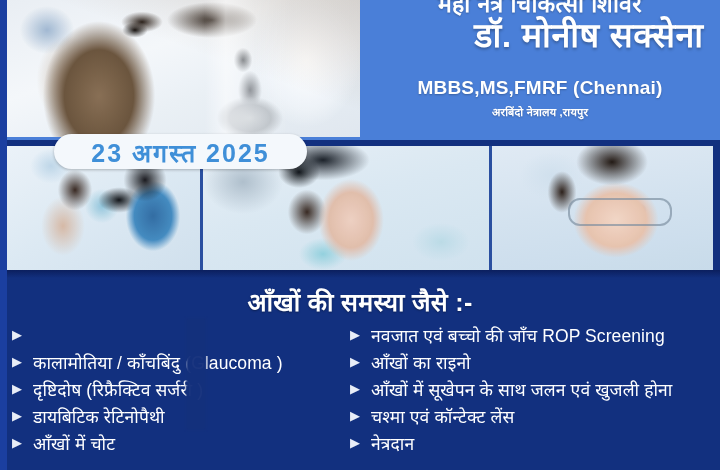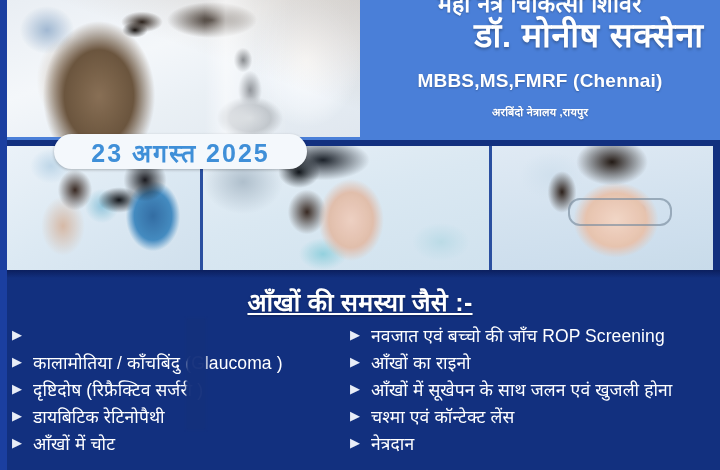--- a/index.html
+++ b/index.html
@@ -98,21 +98,21 @@
     text-align:center;color:#ffffff;font-weight:bold;
     font-size:23px;letter-spacing:.4px;white-space:nowrap;overflow:hidden;
     text-shadow:0 1px 2px rgba(0,0,0,.25);
   }
   .hdr-name{
     position:absolute;left:0;top:16px;width:392px;text-align:center;
     color:#ffffff;font-weight:bold;font-size:34px;line-height:38px;
     letter-spacing:.5px;text-shadow:0 2px 3px rgba(0,0,0,.28);margin-left:33px;
   }
   .hdr-deg{
-    position:absolute;left:0;top:70px;width:360px;text-align:center;
+    position:absolute;left:0;top:77px;width:360px;text-align:center;
     color:#ffffff;font-weight:bold;font-size:19px;letter-spacing:.2px;
     text-shadow:0 1px 2px rgba(0,0,0,.25);
   }
   .hdr-hosp{
     position:absolute;left:0;top:104px;width:360px;text-align:center;
     color:#ffffff;font-weight:bold;font-size:11px;letter-spacing:.2px;
     text-shadow:0 1px 2px rgba(0,0,0,.22);
   }
   .date-badge{
     position:absolute;left:54px;top:134px;width:253px;height:35px;
@@ -131,21 +131,20 @@
     background:#12307f;
   }
   .lower::before{
     content:"";position:absolute;left:0;top:0;width:720px;height:8px;
     background:linear-gradient(180deg,#0b1f5e 0%,#12307f 100%);
   }
   .sec-title{
     position:absolute;left:0;top:14px;width:720px;text-align:center;
     color:#ffffff;font-weight:bold;font-size:25px;letter-spacing:.3px;
     text-shadow:0 1px 2px rgba(0,0,0,.35);
-    text-decoration:underline;
   }
 
   .cols{position:absolute;left:0;top:53px;width:720px;}
   .col{position:absolute;top:0;}
   .col-left{left:12px;width:340px;}
   .col-right{left:350px;width:366px;}
 
   .bullet{
     display:flex;align-items:flex-start;
     height:27px;color:#ffffff;font-size:17.5px;

